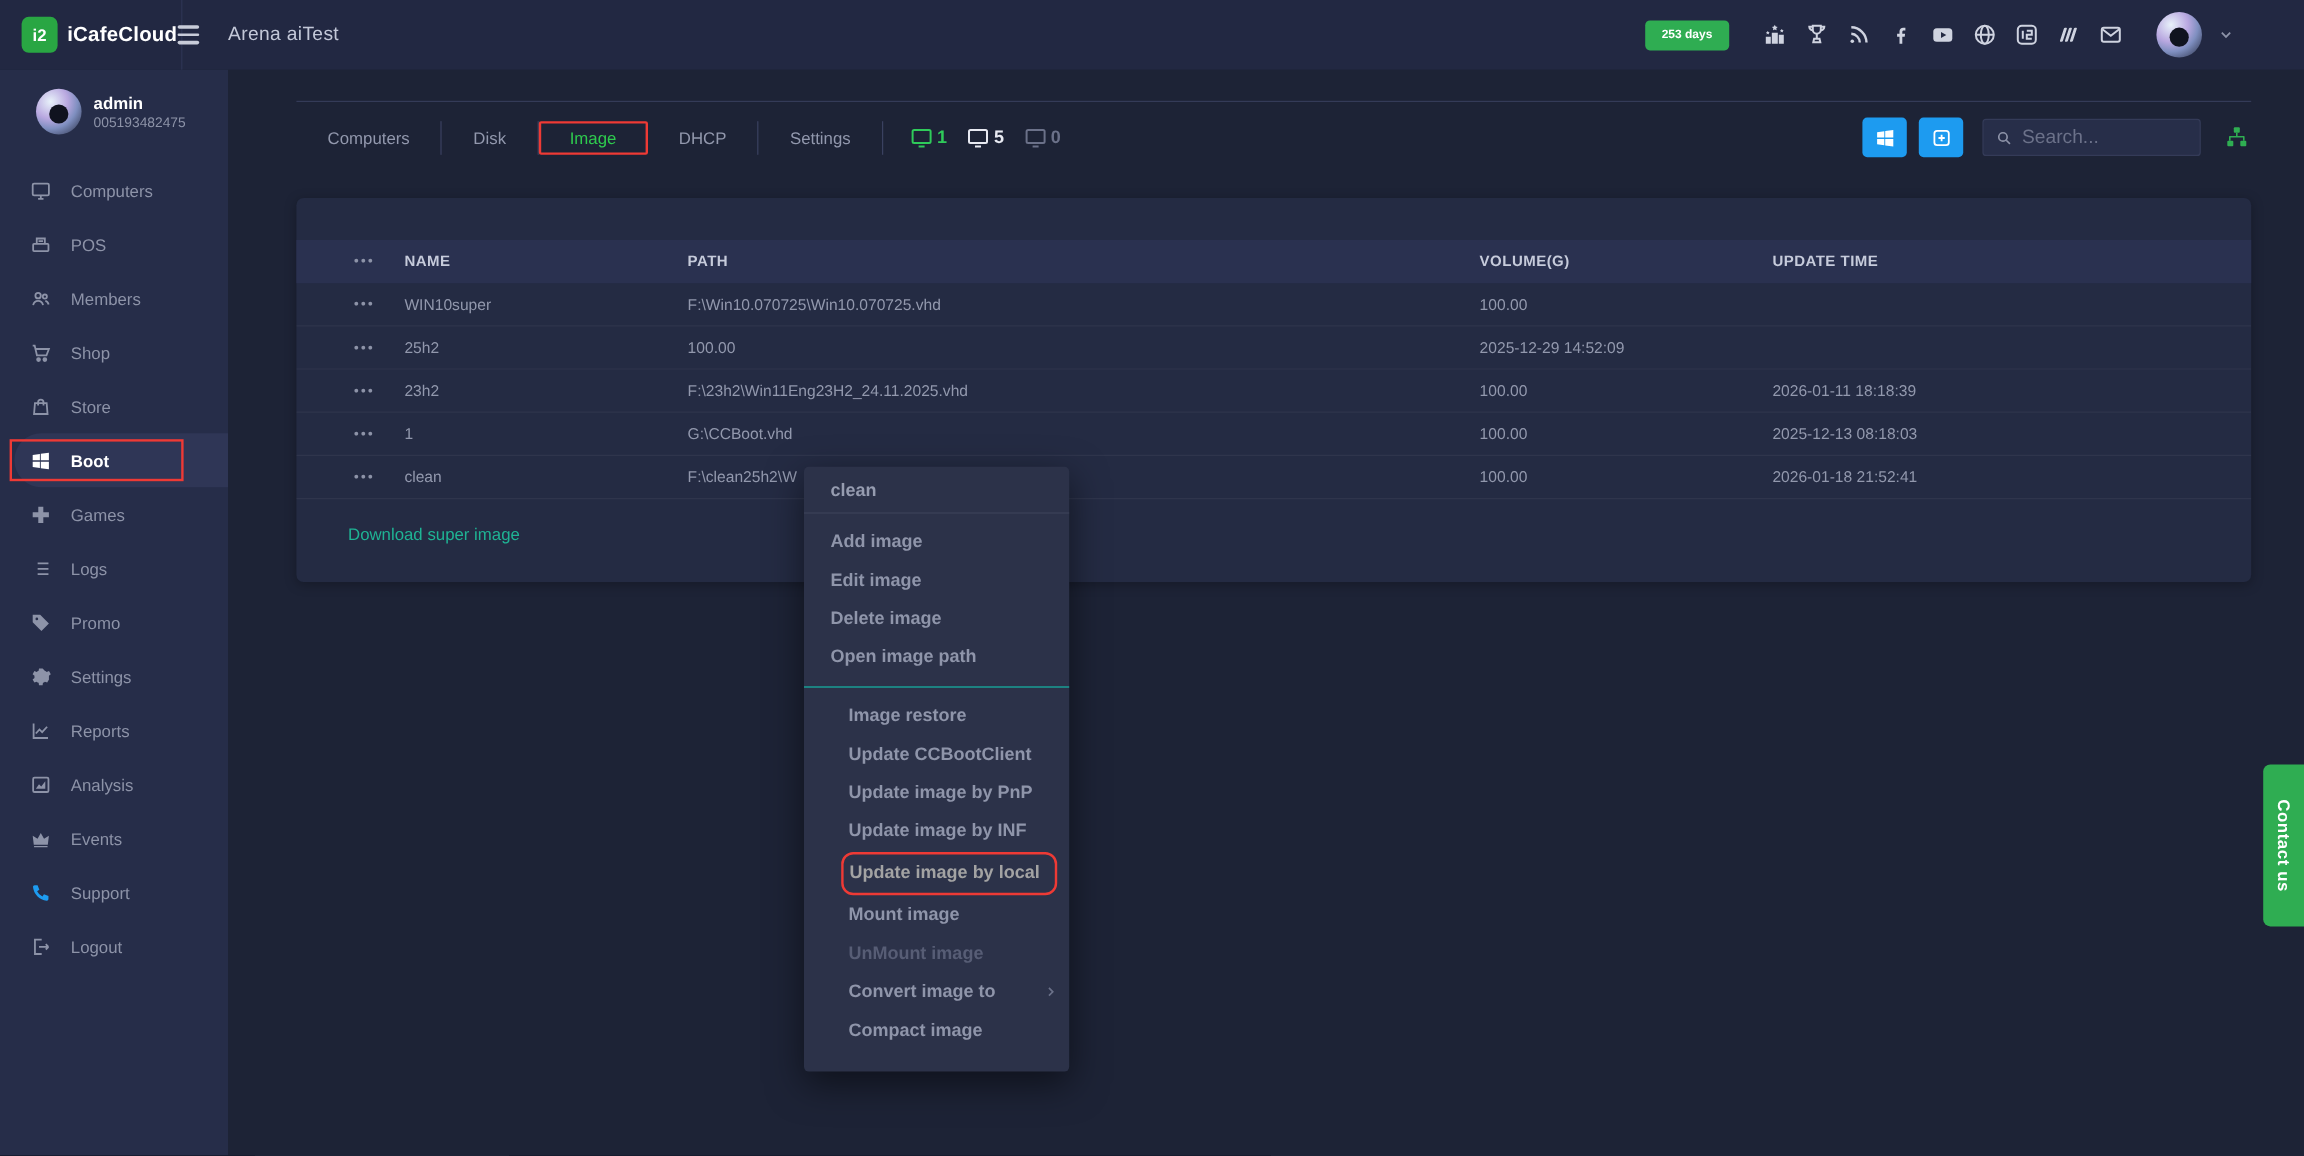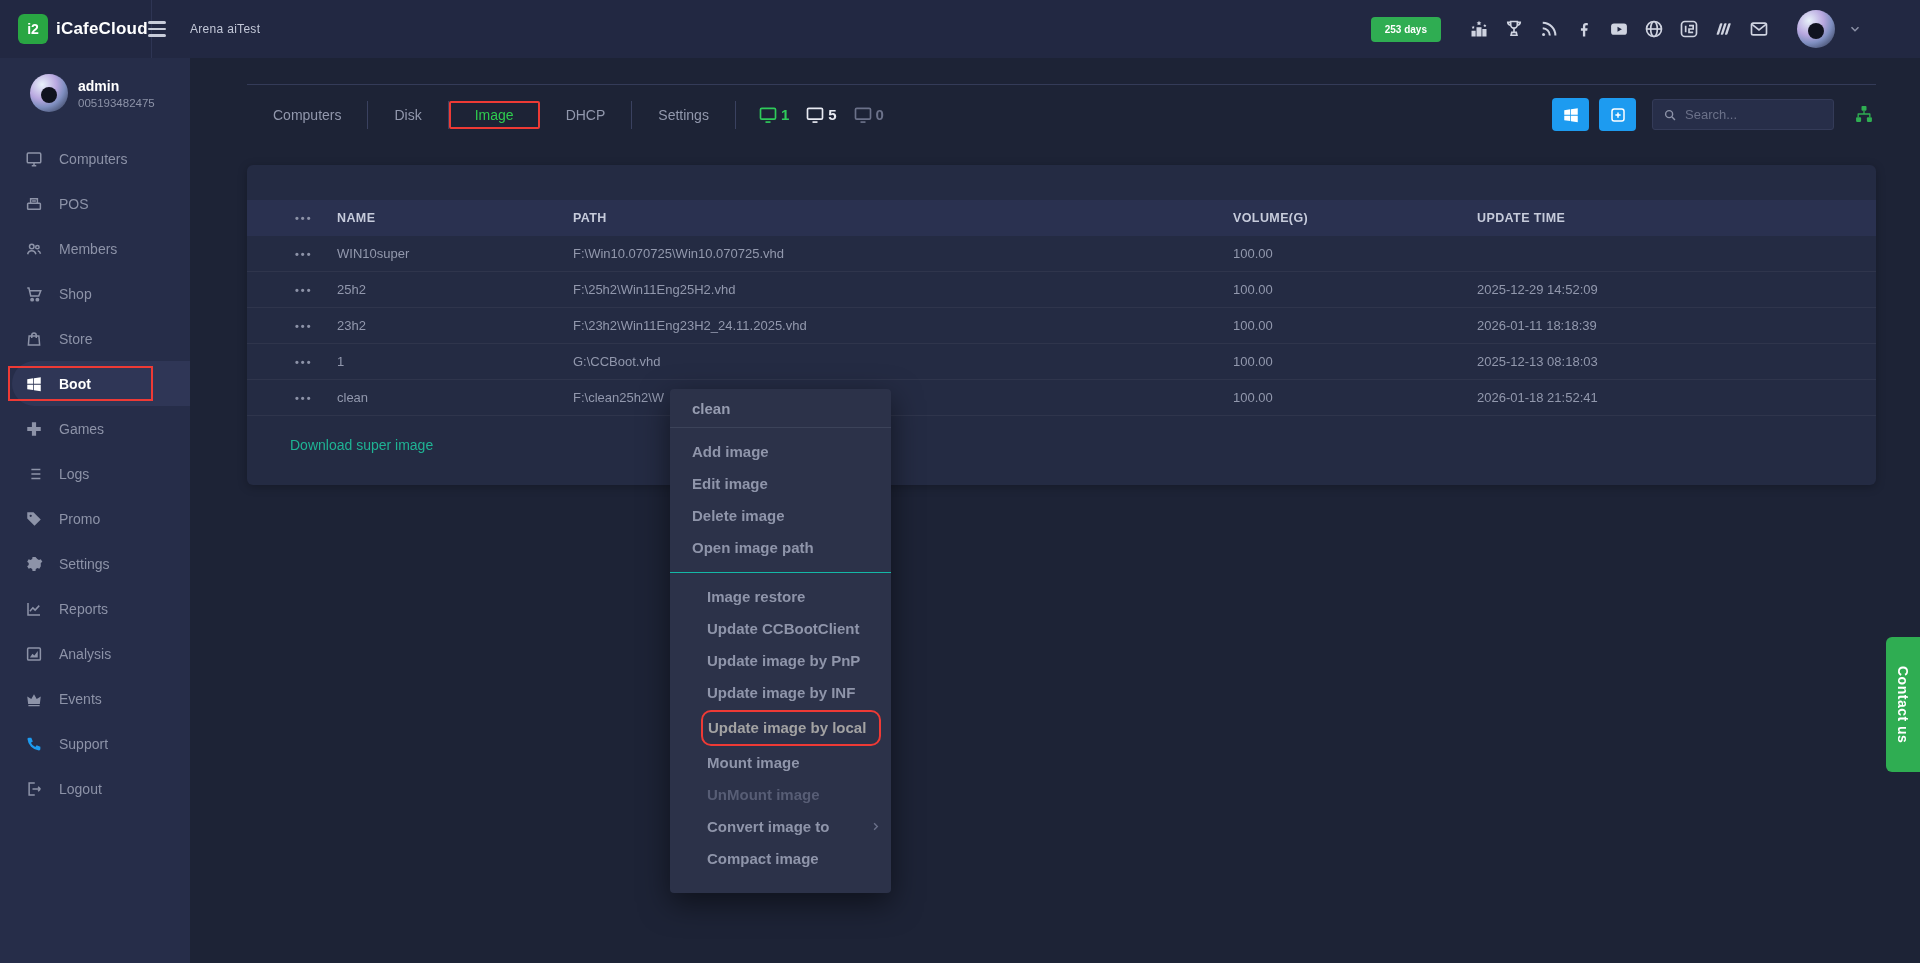--- a/index.html
+++ b/index.html
@@ -7,21 +7,21 @@
   body { font-family:"Liberation Sans", sans-serif; }
   .app { position:relative; width:1920px; height:963px; background:#1d2336; overflow:hidden; }
 
   
   .topbar { position:absolute; left:0; top:0; width:1920px; height:58px; background:#222842; display:flex; align-items:center; z-index:30; }
   .logo-area { width:152px; height:58px; display:flex; align-items:center; padding:0 16px 0 18px; border-right:1px solid #2e3554; background:#222842; }
   .logo-mark { width:30px; height:30px; background:#29a643; border-radius:6px; display:flex; align-items:center; justify-content:center; color:#fff; font-weight:bold; font-size:14px; flex:0 0 auto; }
   .brand { color:#fff; font-size:17px; font-weight:bold; margin-left:8px; letter-spacing:.2px; }
   .hamburger { margin-left:auto; display:flex; flex-direction:column; gap:4px; cursor:pointer; }
   .hamburger span { display:block; width:18px; height:2.5px; background:#c8ccd9; border-radius:2px; }
-  .page-title { margin-left:38px; color:#c3c8d8; font-size:12px; letter-spacing:.3px; }
+  .page-title { margin-left:38px; color:#c3c8d8; font-size:16px; letter-spacing:.3px; }
   .topbar-right { margin-left:auto; display:flex; align-items:center; gap:13px; padding-right:58px; }
   .license-badge { background:#2fad52; color:#fff; font-size:10px; font-weight:bold; padding:7px 14px; border-radius:4px; margin-right:14px; }
   .tb-icon { width:22px; height:22px; color:#cfd3e0; display:flex; align-items:center; justify-content:center; }
   .tb-icon svg { width:20px; height:20px; }
   .avatar { width:38px; height:38px; border-radius:50%; margin-left:14px; background:radial-gradient(circle at 32% 28%, #e8f2fa 0%, #b9a8e0 38%, #7f8fc0 60%, #23283c 100%); position:relative; overflow:hidden; }
   .avatar::after { content:""; position:absolute; left:50%; top:55%; width:16px; height:16px; transform:translate(-50%,-50%); background:#10131f; border-radius:50%; }
   .chev { width:14px; height:14px; color:#8d93a8; }
 
   
   .sidebar { position:absolute; left:0; top:58px; width:190px; height:905px; background:#262d49; z-index:20; }
@@ -52,21 +52,21 @@
   .mon { display:flex; align-items:center; gap:3px; font-size:15px; font-weight:bold; }
   .mon svg { width:20px; height:20px; }
   .mon.online { color:#2fcb5a; }
   .mon.total { color:#e8eaf2; }
   .mon.off { color:#6b7189; }
   .head-right { margin-left:auto; display:flex; align-items:center; gap:10px; }
   .sq-btn { width:37px; height:33px; border-radius:4px; background:#1d9bf0; display:flex; align-items:center; justify-content:center; color:#fff; cursor:pointer; border:none; }
   .sq-btn svg { width:18px; height:18px; }
   .search-box { width:182px; height:31px; background:#272e49; border:1px solid #343b58; border-radius:3px; display:flex; align-items:center; padding:0 10px; margin-left:6px; }
   .search-box svg { width:14px; height:14px; color:#8d93a8; flex:0 0 auto; }
-  .search-box input { background:transparent; border:none; outline:none; color:#84cc16; font-size:13px; margin-left:8px; width:100%; font-family:"Liberation Sans", sans-serif; }
+  .search-box input { background:transparent; border:none; outline:none; color:#84cc16; font-size:16px; margin-left:8px; width:100%; font-family:"Liberation Sans", sans-serif; }
   .search-box input::placeholder { color:#6b7189; }
   .tree-btn { margin-left:10px; color:#2fae52; width:22px; height:22px; cursor:pointer; }
   .tree-btn svg { width:20px; height:20px; }
 
   
   .panel { position:absolute; left:57px; top:107px; width:1629px; height:320px; background:#242b43; border-radius:6px; box-shadow:0 2px 10px rgba(0,0,0,.25); }
   .grid-row { display:grid; grid-template-columns:90px 236px 660px 244px 1fr; align-items:center; height:36px; }
   .grid-head { margin-top:35px; background:#2a3150; color:#c6cbdb; font-weight:bold; font-size:12.5px; letter-spacing:.4px; }
   .grid-body .grid-row { border-bottom:1px solid rgba(255,255,255,.05); color:#9298ad; font-size:13px; }
   .cell-dots { padding-left:48px; color:#8d93a8; font-size:11px; letter-spacing:2px; font-weight:bold; cursor:pointer; }
@@ -395,21 +395,20 @@
         <div class="grid-row">
           <div class="cell-dots">•••</div>
           <div>WIN10super</div>
           <div>F:\Win10.070725\Win10.070725.vhd</div>
           <div>100.00</div>
           <div></div>
         </div>
         <div class="grid-row">
           <div class="cell-dots">•••</div>
           <div>25h2</div>
-          <div>F:\25h2\Win11Eng25H2.vhd</div>
           <div>100.00</div>
           <div>2025-12-29 14:52:09</div>
         </div>
         <div class="grid-row">
           <div class="cell-dots">•••</div>
           <div>23h2</div>
           <div>F:\23h2\Win11Eng23H2_24.11.2025.vhd</div>
           <div>100.00</div>
           <div>2026-01-11 18:18:39</div>
         </div>

